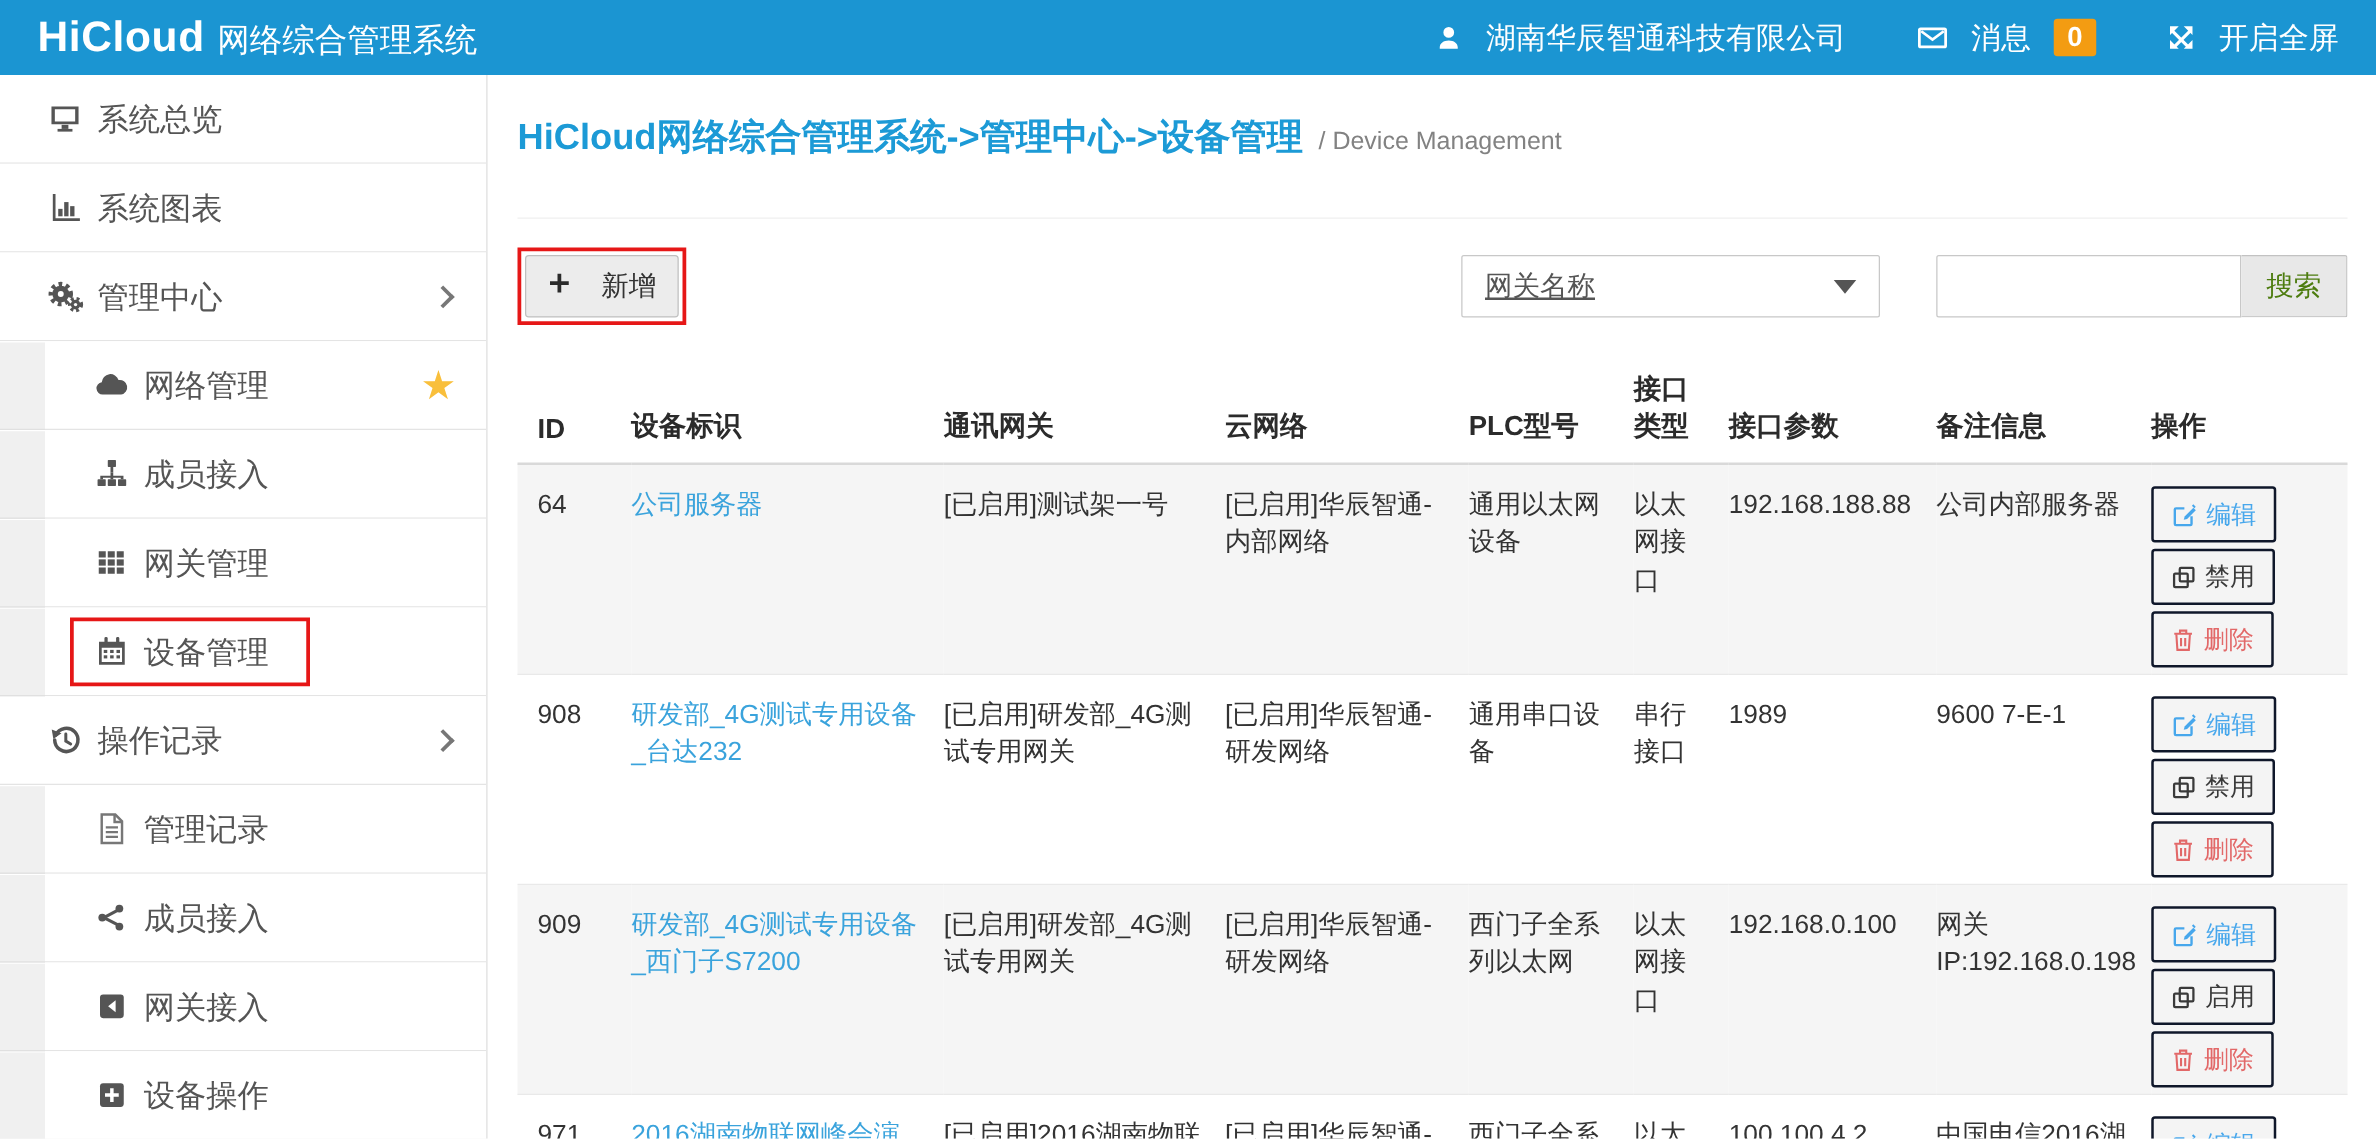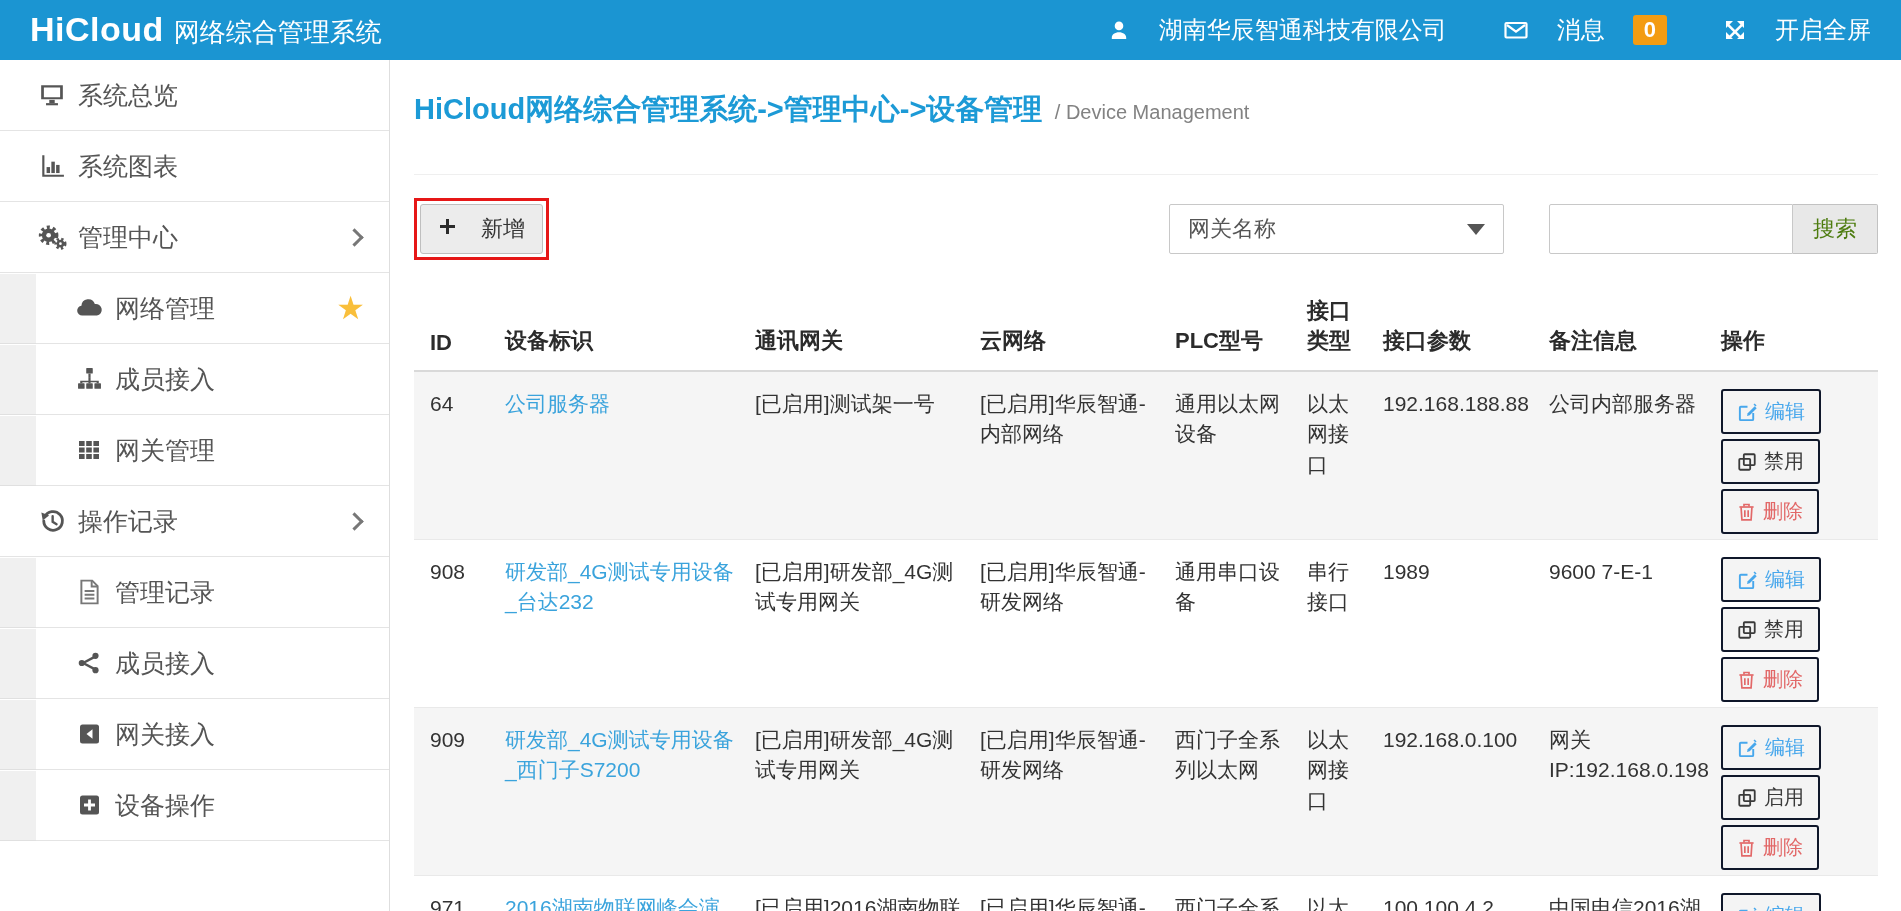--- a/index.html
+++ b/index.html
@@ -7,21 +7,21 @@
     font-family:"Liberation Sans","DejaVu Sans",sans-serif; color:#333; }
   .app { width:1901px; height:911px; display:flex; flex-direction:column; }
 
   
   .topbar { height:60px; background:#1b95d2; display:flex; align-items:center;
     padding:0 30px; flex-shrink:0; }
   .logo { color:#fff; white-space:nowrap; }
   .logo b { font-size:34px; font-weight:bold; letter-spacing:0.5px; }
   .logo span { font-size:26px; margin-left:10px; font-weight:normal; }
   .topbar-right { margin-left:auto; display:flex; align-items:center; gap:56px; color:#fff; }
-  .top-item { display:flex; align-items:center; gap:28px; font-size:24px; cursor:pointer; }
+  .top-item { display:flex; align-items:center; gap:18px; font-size:24px; cursor:pointer; }
   .top-item svg { display:block; }
   .badge { background:#f39c12; color:#fff; font-size:22px; font-weight:bold;
     padding:4px 11px; border-radius:3px; line-height:1; }
 
   
   .body { flex:1; display:flex; min-height:0; }
 
   
   .sidebar { width:390px; flex-shrink:0; border-right:1px solid #dedede; background:#fff; overflow:hidden; }
   .side-item { display:flex; align-items:center; height:71px; border-bottom:1px solid #e4e4e4;
@@ -44,21 +44,21 @@
     white-space:nowrap; }
   .page-title .zh { color:#1c9ad6; font-size:29px; font-weight:bold; }
   .page-title .en { color:#828282; font-size:20px; margin-left:8px; }
 
   .toolbar { margin-top:26px; display:flex; align-items:center; height:56px; }
   .red-wrap { display:inline-block; border:3px solid #e61717; padding:3px; }
   .btn-add { display:flex; align-items:center; gap:24px; background:#ececec; border:1px solid #bfbfbf;
     border-radius:3px; font-size:22px; color:#333; padding:9px 17px; cursor:pointer; }
   .select { margin-left:auto; width:335px; height:50px; background:#fff; border:1px solid #c8c8c8;
     border-radius:2px; display:flex; align-items:center; padding:0 18px; font-size:22px; color:#555;
-    cursor:pointer; }
+    cursor:pointer;text-decoration:underline; }
   .select .caret { margin-left:auto; width:0; height:0; border-left:9px solid transparent;
     border-right:9px solid transparent; border-top:11px solid #555; }
   .search-box { margin-left:45px; display:flex; }
   .search-input { width:244px; height:50px; border:1px solid #c8c8c8; border-radius:2px 0 0 2px;
     font-size:22px; padding:0 12px; outline:none; }
   .btn-search { height:50px; padding:0 20px; background:#e8e8e8; border:1px solid #c2c2c2;
     border-left:none; border-radius:0 2px 2px 0; font-size:22px; color:#4d7c0f; cursor:pointer; }
 
   
   table { border-collapse:collapse; table-layout:fixed; width:1464px; margin-top:28px; }
@@ -218,20 +218,46 @@
                   <rect x="9.2" y="9.5" width="5.6" height="5"></rect>
                   <rect x="16.4" y="9.5" width="5.6" height="5"></rect>
                   <rect x="2" y="16" width="5.6" height="5"></rect>
                   <rect x="9.2" y="16" width="5.6" height="5"></rect>
                   <rect x="16.4" y="16" width="5.6" height="5"></rect>
                 </g>
               </svg>
             </span>
       <span class="lbl">网关管理</span>
     </div>
+  </div>
+        <div class="side-item lvl2 highlighted">
+    <div class="gutter"></div>
+    <div class="inner">
+
+    <div class="hl-box">
+              <span class="ic">
+                <svg width="27" height="26" viewBox="0 0 24 24">
+                  <g fill="#555">
+                    <rect x="6.5" y="1.5" width="2.4" height="5" rx="1"></rect>
+                    <rect x="15.1" y="1.5" width="2.4" height="5" rx="1"></rect>
+                    <path d="M2.5 5h19v17h-19zM4.5 9.5v10.5h15V9.5z" fill-rule="evenodd"></path>
+                    <g>
+                      <rect x="6" y="11" width="2.6" height="2.3"></rect>
+                      <rect x="10.7" y="11" width="2.6" height="2.3"></rect>
+                      <rect x="15.4" y="11" width="2.6" height="2.3"></rect>
+                      <rect x="6" y="15" width="2.6" height="2.3"></rect>
+                      <rect x="10.7" y="15" width="2.6" height="2.3"></rect>
+                      <rect x="15.4" y="15" width="2.6" height="2.3"></rect>
+                    </g>
+                  </g>
+                </svg>
+              </span>
+              <span class="lbl">设备管理</span>
+            </div>
+          </div>
   </div>
         <div class="side-item lvl1">
 
       <span class="ic">
             <svg width="28" height="26" viewBox="0 0 24 24">
               <g fill="none" stroke="#555">
                 <path stroke-width="2.6" d="M5.2 8.3A8.6 8.6 0 1 1 4.4 12" stroke-linecap="round"></path>
                 <path fill="#555" stroke="none" d="M2.2 4.2l1.2 7 6-4.2z"></path>
                 <path stroke-width="2.2" d="M12.6 7.5v5.3l3.6 2.2" stroke-linecap="round"></path>
               </g>

